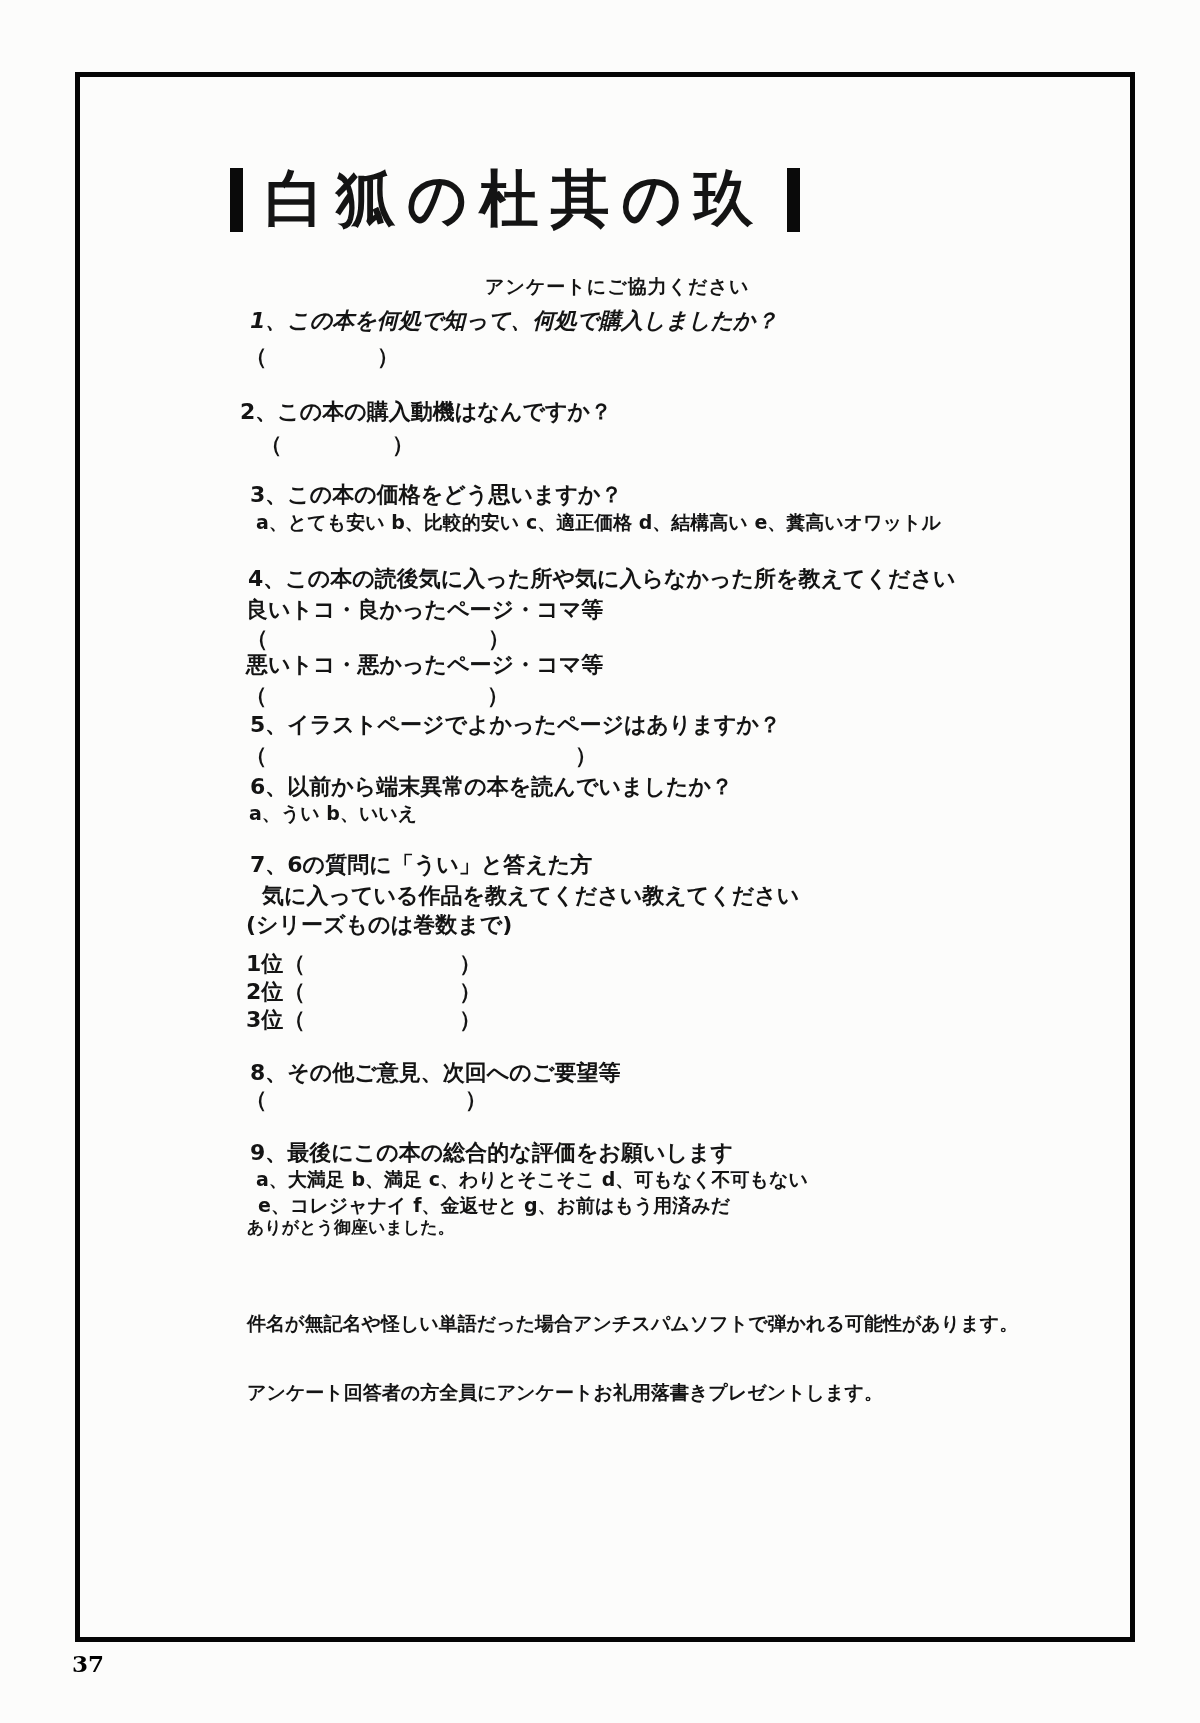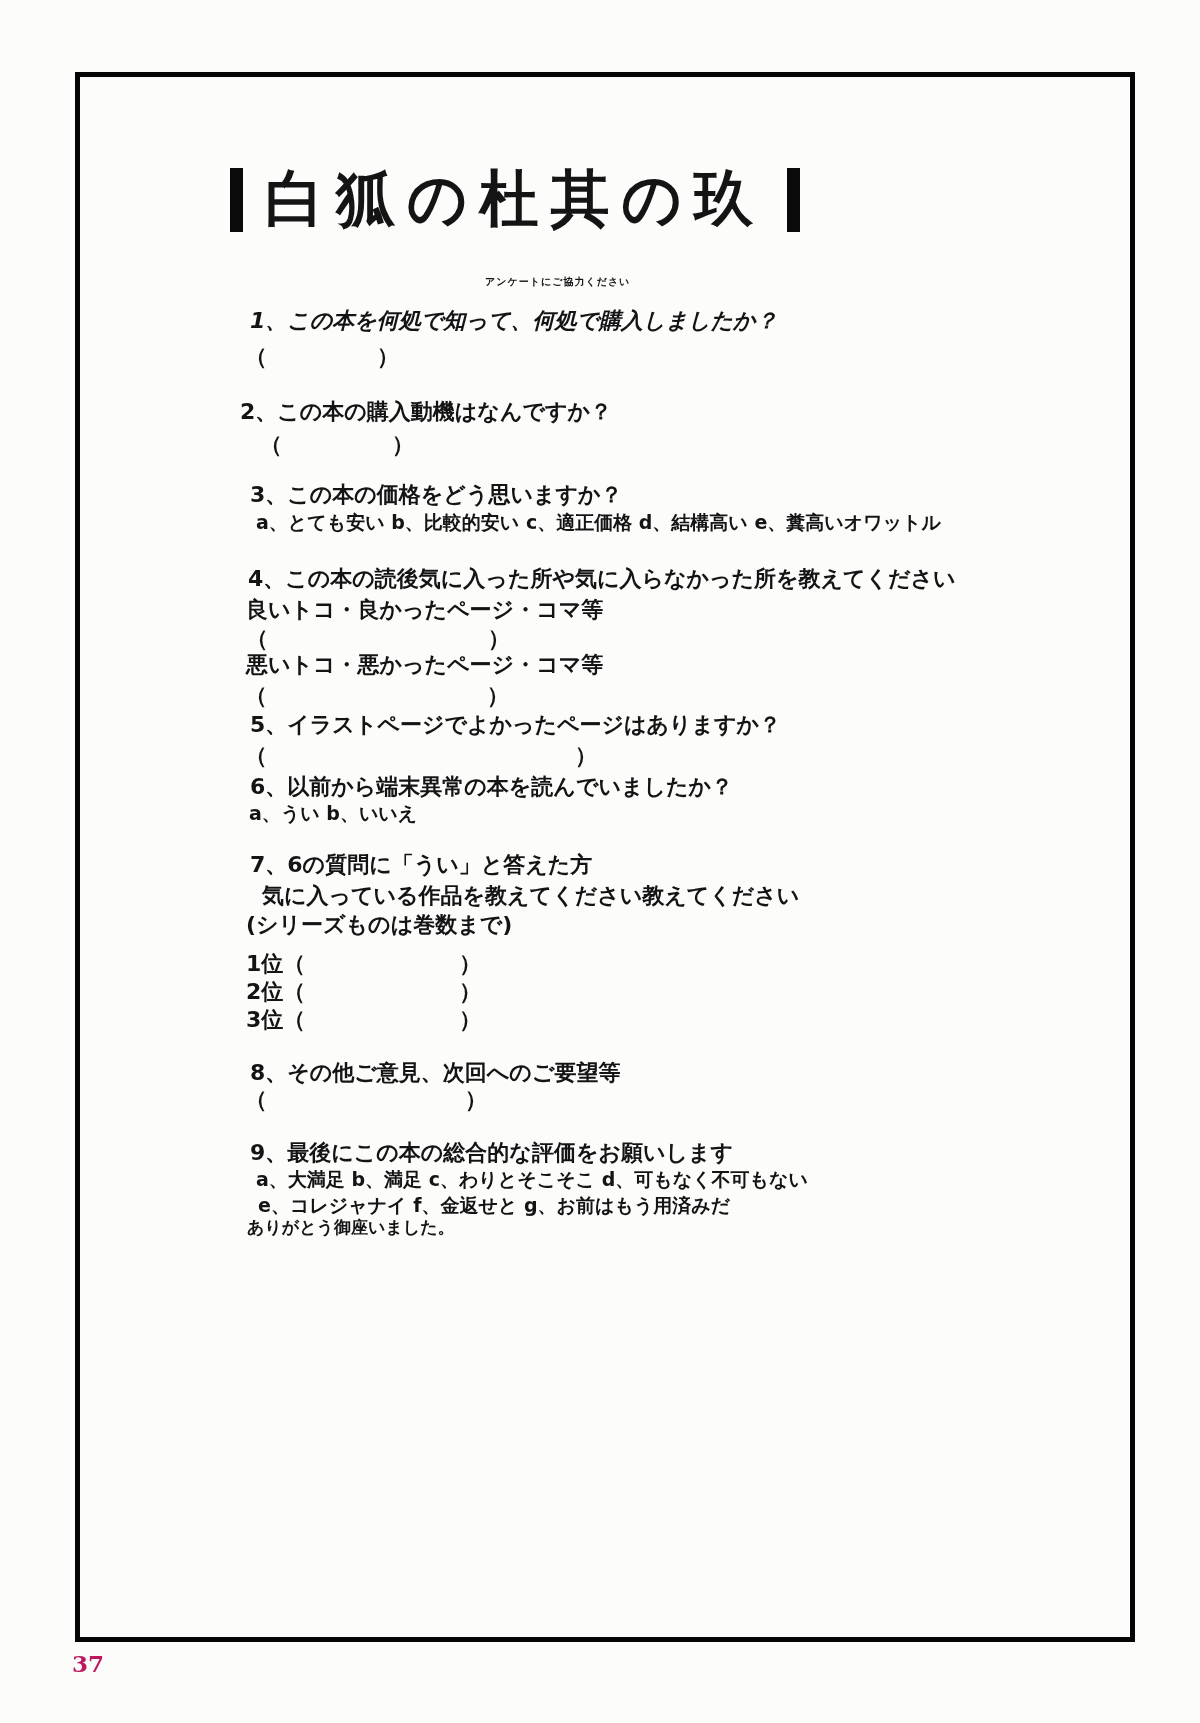--- a/index.html
+++ b/index.html
@@ -17,29 +17,29 @@
   .line{position:absolute;white-space:pre;line-height:1.15;}
   .title-row{
     position:absolute;left:75px;top:160px;width:880px;
     display:flex;align-items:center;justify-content:center;gap:22px;
   }
   .title-bar{width:13px;height:64px;background:#0a0a0a;}
   .title-text{
     font-size:59px;letter-spacing:12px;white-space:nowrap;
     transform:scaleY(1.05);
   }
-  .subtitle{left:485px;top:276px;font-size:10px;letter-spacing:1px;text-align:center;}
+  .subtitle{left:485px;top:276px;font-size:19px;letter-spacing:1px;text-align:center;}
   .q{font-size:22px;}
   .opts{font-size:19px;}
   .small{font-size:17px;}
   .footer-block{position:absolute;left:247px;top:1266px;font-size:19px;line-height:23px;white-space:pre;}
   .pagenum{
     position:absolute;left:72px;top:1650px;
     font-family:"DejaVu Serif","Liberation Serif",serif;
-    font-size:23px;font-weight:bold;color:#be185d;
+    font-size:23px;font-weight:bold;color:#000000;
   }
 </style>
 </head>
 <body>
 
 <div class="frame"></div>
 
 <div class="title-row">
   <span class="title-bar"></span>
   <span class="title-text">白狐の杜其の玖</span>
@@ -78,15 +78,17 @@
 
 <div class="line q" style="left:250px;top:1060px;">8、その他ご意見、次回へのご要望等</div>
 <div class="line q" style="left:245px;top:1087px;">（　　　　　　　　　）</div>
 
 <div class="line q" style="left:250px;top:1140px;">9、最後にこの本の総合的な評価をお願いします</div>
 <div class="line opts" style="left:256px;top:1169px;">a、大満足 b、満足 c、わりとそこそこ d、可もなく不可もない</div>
 <div class="line opts" style="left:258px;top:1195px;">e、コレジャナイ f、金返せと g、お前はもう用済みだ</div>
 <div class="line small" style="left:247px;top:1218px;">ありがとう御座いました。</div>
 
 <div class="footer-block">
+  <div>件名が無記名や怪しい単語だった場合アンチスパムソフトで弾かれる可能性があります。</div>
+  <div>アンケート回答者の方全員にアンケートお礼用落書きプレゼントします。</div>
 </div>
 
 <div class="pagenum">37</div>
 
 </body></html>

